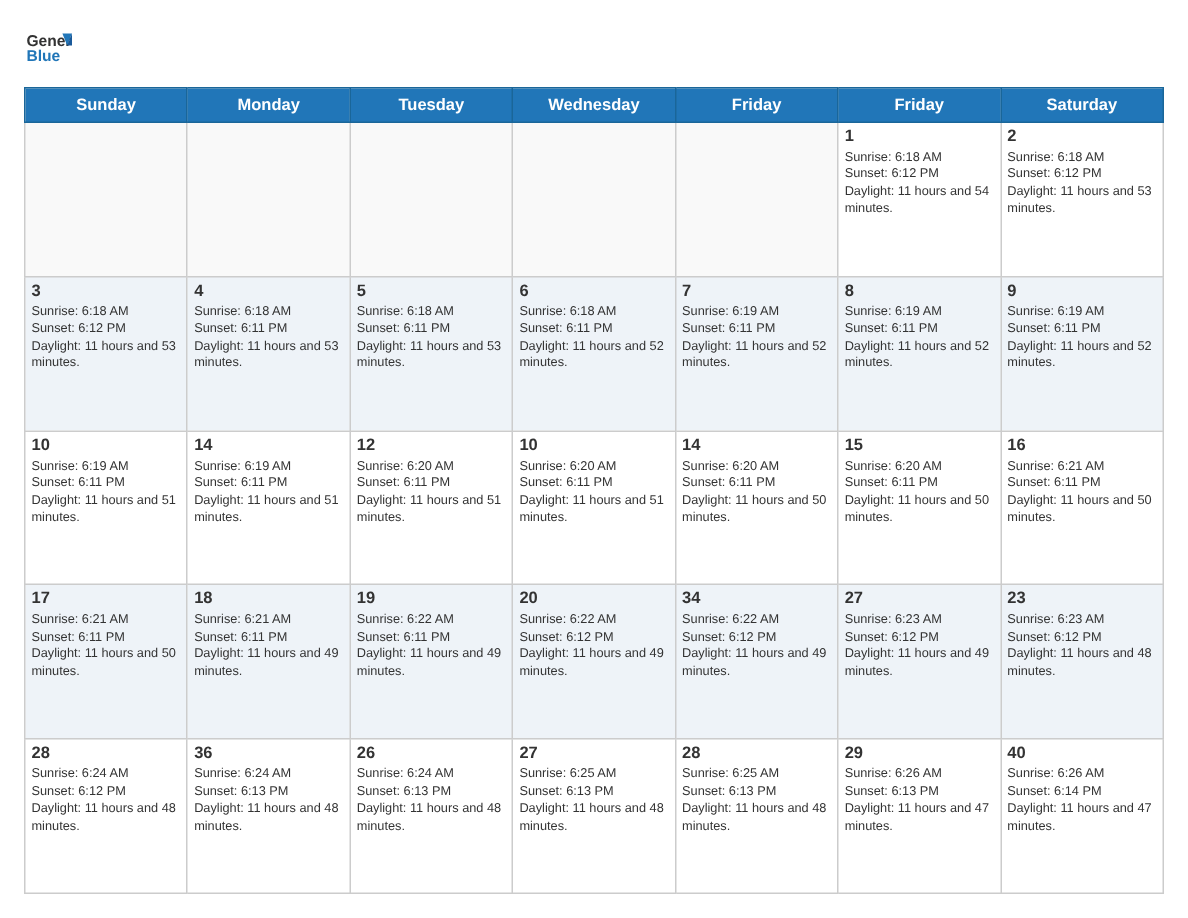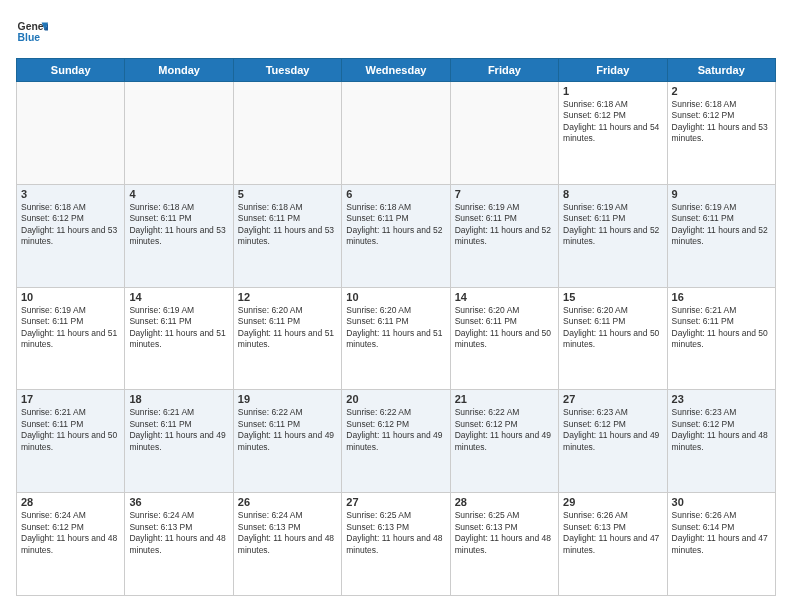--- a/index.html
+++ b/index.html
@@ -205,21 +205,21 @@
           </td>
           <td class="alt-row">
             <span class="day-num">19</span>
             <div class="cell-text">Sunrise: 6:22 AM<br>Sunset: 6:11 PM<br>Daylight: 11 hours and 49 minutes.</div>
           </td>
           <td class="alt-row">
             <span class="day-num">20</span>
             <div class="cell-text">Sunrise: 6:22 AM<br>Sunset: 6:12 PM<br>Daylight: 11 hours and 49 minutes.</div>
           </td>
           <td class="alt-row">
-            <span class="day-num">21</span>
+            <span class="day-num">34</span>
             <div class="cell-text">Sunrise: 6:22 AM<br>Sunset: 6:12 PM<br>Daylight: 11 hours and 49 minutes.</div>
           </td>
           <td class="alt-row">
             <span class="day-num">27</span>
             <div class="cell-text">Sunrise: 6:23 AM<br>Sunset: 6:12 PM<br>Daylight: 11 hours and 49 minutes.</div>
           </td>
           <td class="alt-row">
             <span class="day-num">23</span>
             <div class="cell-text">Sunrise: 6:23 AM<br>Sunset: 6:12 PM<br>Daylight: 11 hours and 48 minutes.</div>
           </td>
@@ -243,19 +243,19 @@
           </td>
           <td>
             <span class="day-num">28</span>
             <div class="cell-text">Sunrise: 6:25 AM<br>Sunset: 6:13 PM<br>Daylight: 11 hours and 48 minutes.</div>
           </td>
           <td>
             <span class="day-num">29</span>
             <div class="cell-text">Sunrise: 6:26 AM<br>Sunset: 6:13 PM<br>Daylight: 11 hours and 47 minutes.</div>
           </td>
           <td>
-            <span class="day-num">30</span>
+            <span class="day-num">40</span>
             <div class="cell-text">Sunrise: 6:26 AM<br>Sunset: 6:14 PM<br>Daylight: 11 hours and 47 minutes.</div>
           </td>
         </tr>
       </tbody>
   </table>
 </div>
 
 </body></html>

